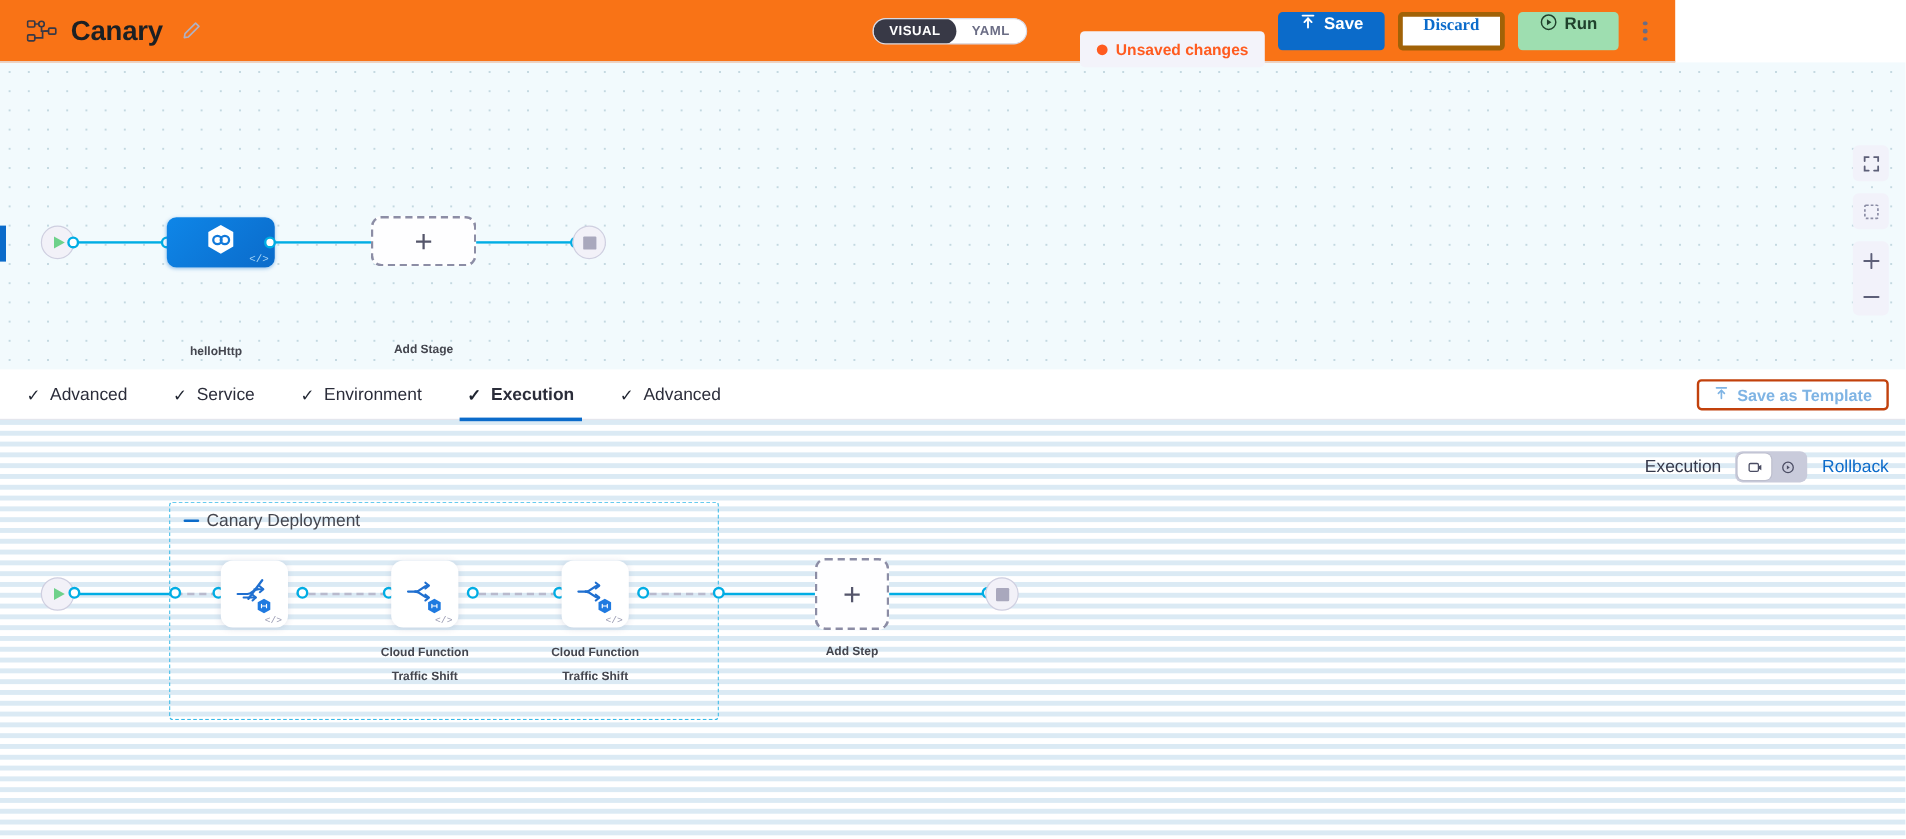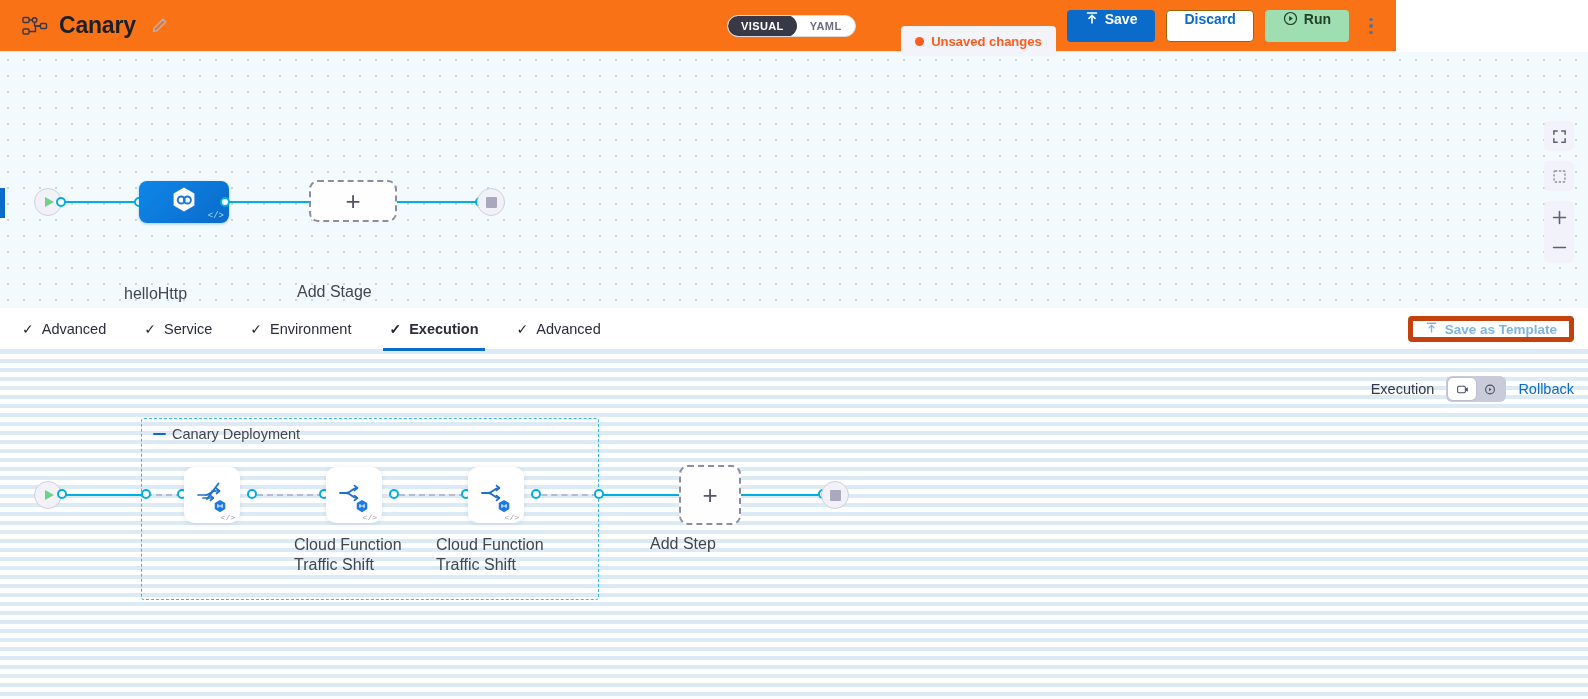--- a/index.html
+++ b/index.html
@@ -44,21 +44,21 @@
     background: #f3f3fa; border-radius: 4px; height: 30px; padding: 0 14px;
     font-size: 13px; font-weight: bold; color: #ff5b1f; margin-top: 30px;
   }
   .unsaved-dot { width: 9px; height: 9px; border-radius: 50%; background: #ff5b1f; }
   .btn {
     display: flex; align-items: flex-start; justify-content: center; gap: 6px;
     height: 32px; border-radius: 4px; font-size: 14px; font-weight: bold;
     cursor: pointer; padding: 0 17px; border: 1px solid transparent;
   }
   .btn-save { background: #0b6bca; color: #fff; }
-  .btn-discard { background: #fff; color: #0b6bca; border: 1px solid #a16207; }
+  .btn-discard { background: #fff; color: #0b6bca; border: 4px solid #a16207; font-family: Liberation Serif, serif; }
   .btn-run { background: #9edeb0; color: #20412c; }
   .kebab {
     width: 22px; height: 32px; display: flex; flex-direction: column;
     align-items: center; justify-content: center; gap: 3px; cursor: pointer;
   }
   .kebab i { width: 3.5px; height: 3.5px; border-radius: 50%; background: #6b6d85; display: block; }
 
   
   .canvas-top {
     position: absolute; left: 0; top: 52px; width: 1588px; height: 256px;
@@ -106,21 +106,21 @@
     position: absolute; width: 90px; height: 42px; border-radius: 8px;
     background: linear-gradient(135deg,#0e86e8 0%,#0b6bca 100%);
     display: flex; align-items: center; justify-content: center;
     box-shadow: 0 1px 3px rgba(11,107,202,.35); cursor: pointer;
   }
   .stage-node .code-badge {
     position: absolute; right: 5px; bottom: 2px; font-size: 9px; color: #a9d7f7;
     font-family: "Liberation Mono", monospace;
   }
   .node-label {
-    position: absolute; font-size: 16px; color: #44464f; line-height: 20px;
+    position: absolute; text-align: center; font-size: 10px; color: #44464f; line-height: 20px; font-weight: bold;
   }
   .add-node {
     position: absolute; border: 2px dashed #8c8da5; border-radius: 9px; background: #fefeff;
     display: flex; align-items: center; justify-content: center; cursor: pointer; color: #55566b;
   }
   .add-plus { font-size: 26px; font-weight: 300; line-height: 1; color: #55566b; }
 
   
   .tabbar {
     position: absolute; left: 0; top: 308px; width: 1588px; height: 42px;
@@ -132,21 +132,21 @@
     font-size: 14.5px; color: #2b2d3a; cursor: pointer; position: relative;
   }
   .tab .chk { font-size: 14px; color: #1f2430; }
   .tab.active { font-weight: bold; }
   .tab.active::after {
     content: ""; position: absolute; left: -6px; right: -6px; bottom: -1px; height: 3px; background: #0b6bca;
   }
   .save-template-btn {
     position: absolute; right: 14px; top: 8px; height: 26px; padding: 0 12px;
     display: flex; align-items: center; gap: 7px;
-    border: 5px solid #c2410c; border-radius: 4px; background: #fff;
+    border: 2px solid #c2410c; border-radius: 4px; background: #fff;
     font-size: 13.5px; font-weight: bold; color: #7fb4e4; cursor: pointer;
   }
 
   
   .canvas-bottom {
     position: absolute; left: 0; top: 350px; width: 1588px; height: 349px;
     background-color: #ffffff;
     background-image: repeating-linear-gradient(to bottom, #dbeaf4 0 4px, transparent 4px 9px);
     background-size: 16px 9px; overflow: hidden;
   }

